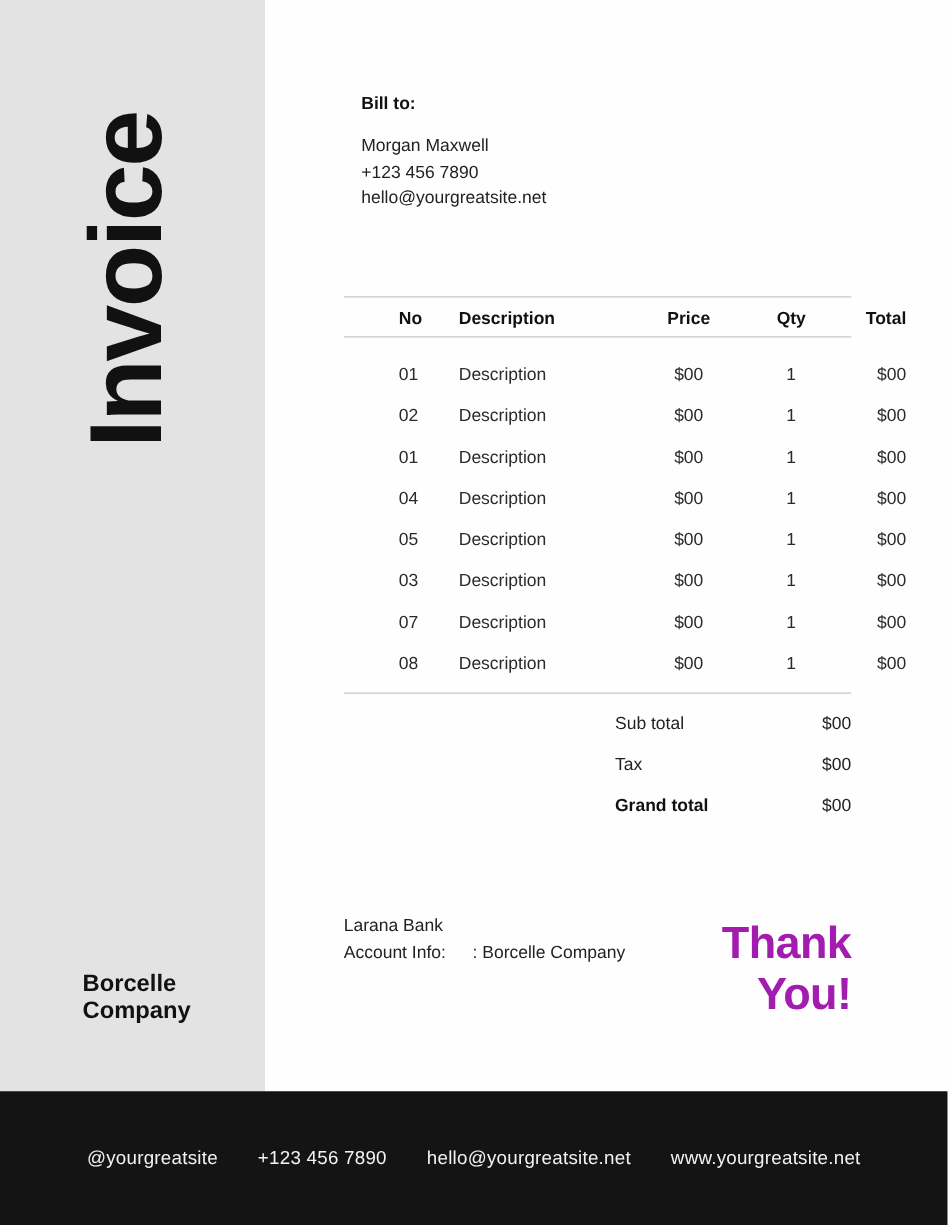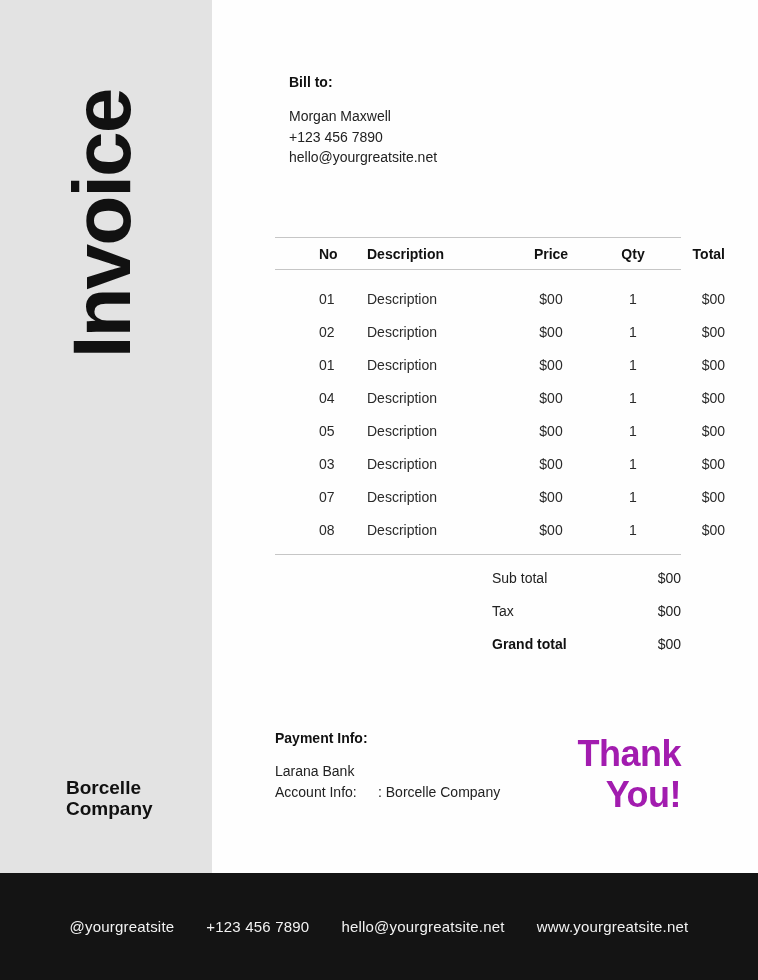--- a/index.html
+++ b/index.html
@@ -195,21 +195,20 @@
       <span>Tax</span>
       <span>$00</span>
     </div>
     <div class="trow2">
       <span class="grand">Grand total</span>
       <span>$00</span>
     </div>
   </div>
 
   <div class="payment">
-    <div class="label">Payment Info:</div>
     <div class="line">Larana Bank</div>
     <div class="acct">
       <span>Account Info:</span>
       <span>: Borcelle Company</span>
     </div>
   </div>
 
   <div class="thank-you">
     <div>Thank</div>
     <div>You!</div>

